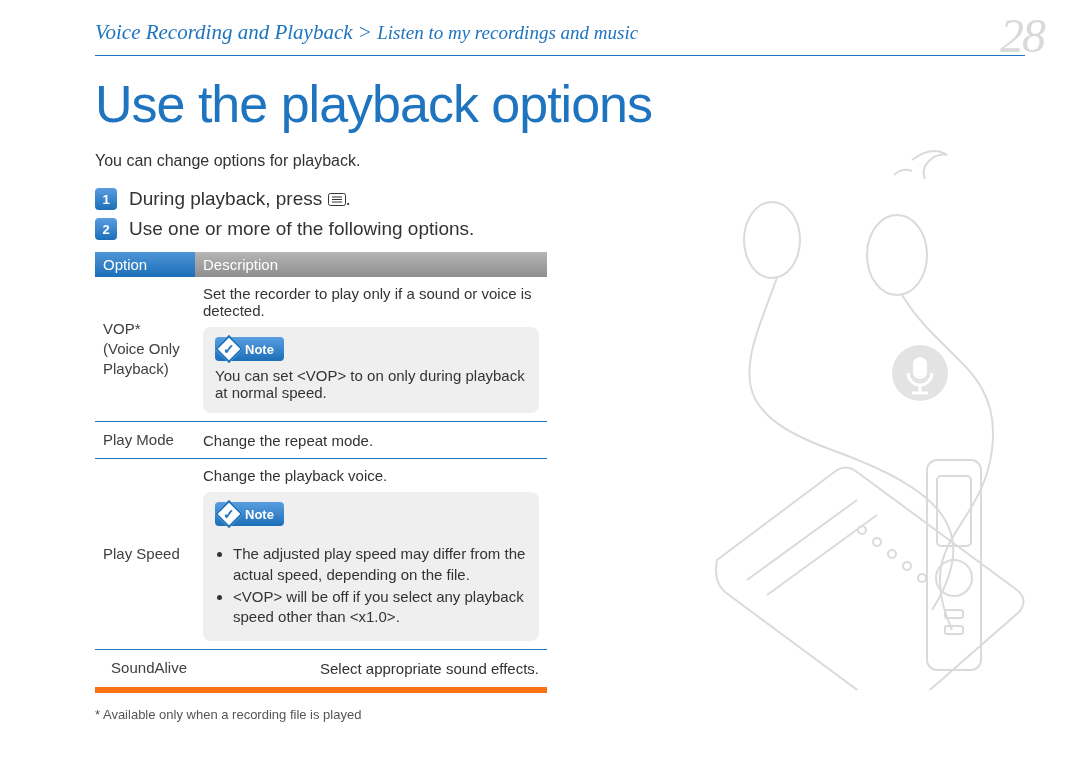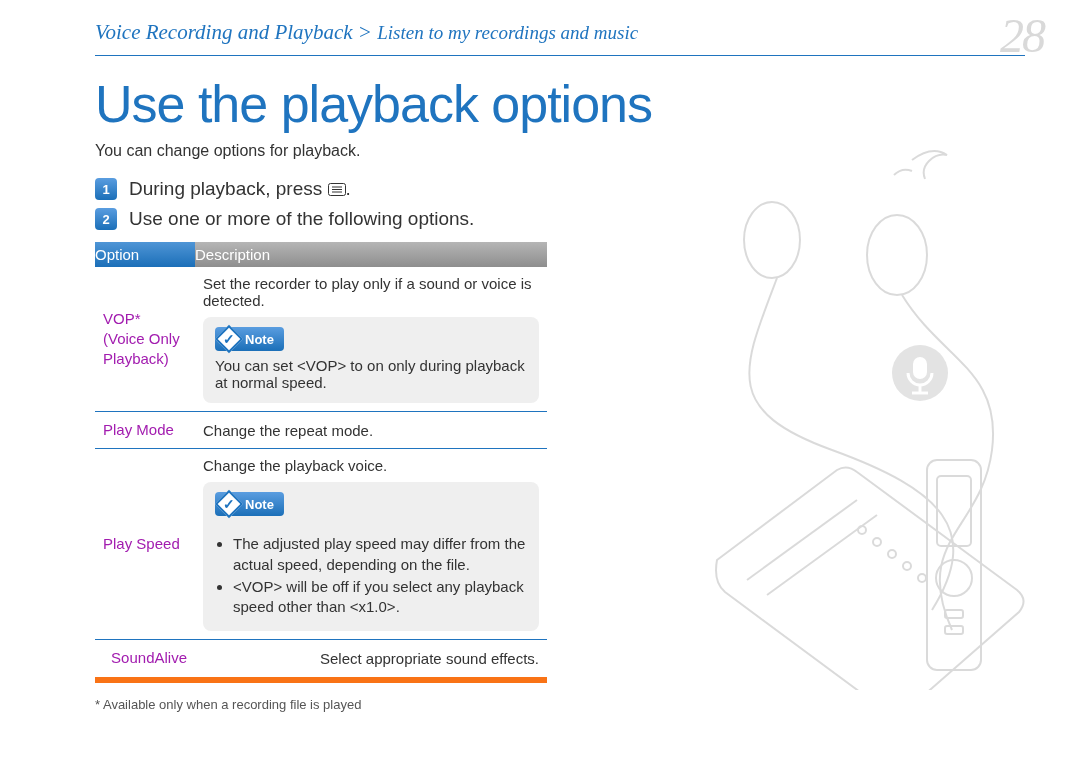--- a/index.html
+++ b/index.html
@@ -38,21 +38,21 @@
   .section-title {
     font-family: Arial, Helvetica, sans-serif;
     font-weight: 400;
     color: #1f74bf;
     font-size: 52px;
     margin-top: 18px;
     letter-spacing: -1px;
   }
   .intro {
     font-size: 16px;
-    margin-top: 8px;
+    margin-top: 18px;
     color: #333;
   }
   .steps { margin-top: 18px; }
   .step {
     display: flex;
     align-items: center;
     gap: 12px;
     margin-bottom: 8px;
     font-size: 19px;
     color: #333;
@@ -79,31 +79,31 @@
   .options-table {
     width: 452px;
     margin-top: 12px;
     border-collapse: collapse;
     font-size: 15px;
   }
   .options-table thead th {
     text-align: left;
     font-weight: normal;
     color: #fff;
-    padding: 4px 0;
+    padding: 4px 8px;
     background: linear-gradient(#b5b5b5,#8e8e8e);
   }
   .options-table thead th.opt-h { background: linear-gradient(#4f95d6,#1b6fb8); width: 100px;}
   .options-table tbody td {
     padding: 8px;
     vertical-align: middle;
     border-bottom: 1px solid #1f74bf;
     color:#333;
   }
-  .options-table tbody td.opt-name { color: #a21caf; font-size:15px; line-height:1.35; width:100px; vertical-align:middle;}
+  .options-table tbody td.opt-name { color: #404040; font-size:15px; line-height:1.35; width:100px; vertical-align:middle;}
   .options-table tbody tr:last-child td { border-bottom: 6px solid #f97316; text-align: right;}
   .note-box {
     background: #efefef;
     border-radius: 8px;
     padding: 10px 12px 12px 12px;
     margin-top: 8px;
     font-size: 15px;
     color:#333;
   }
   .note-head {

